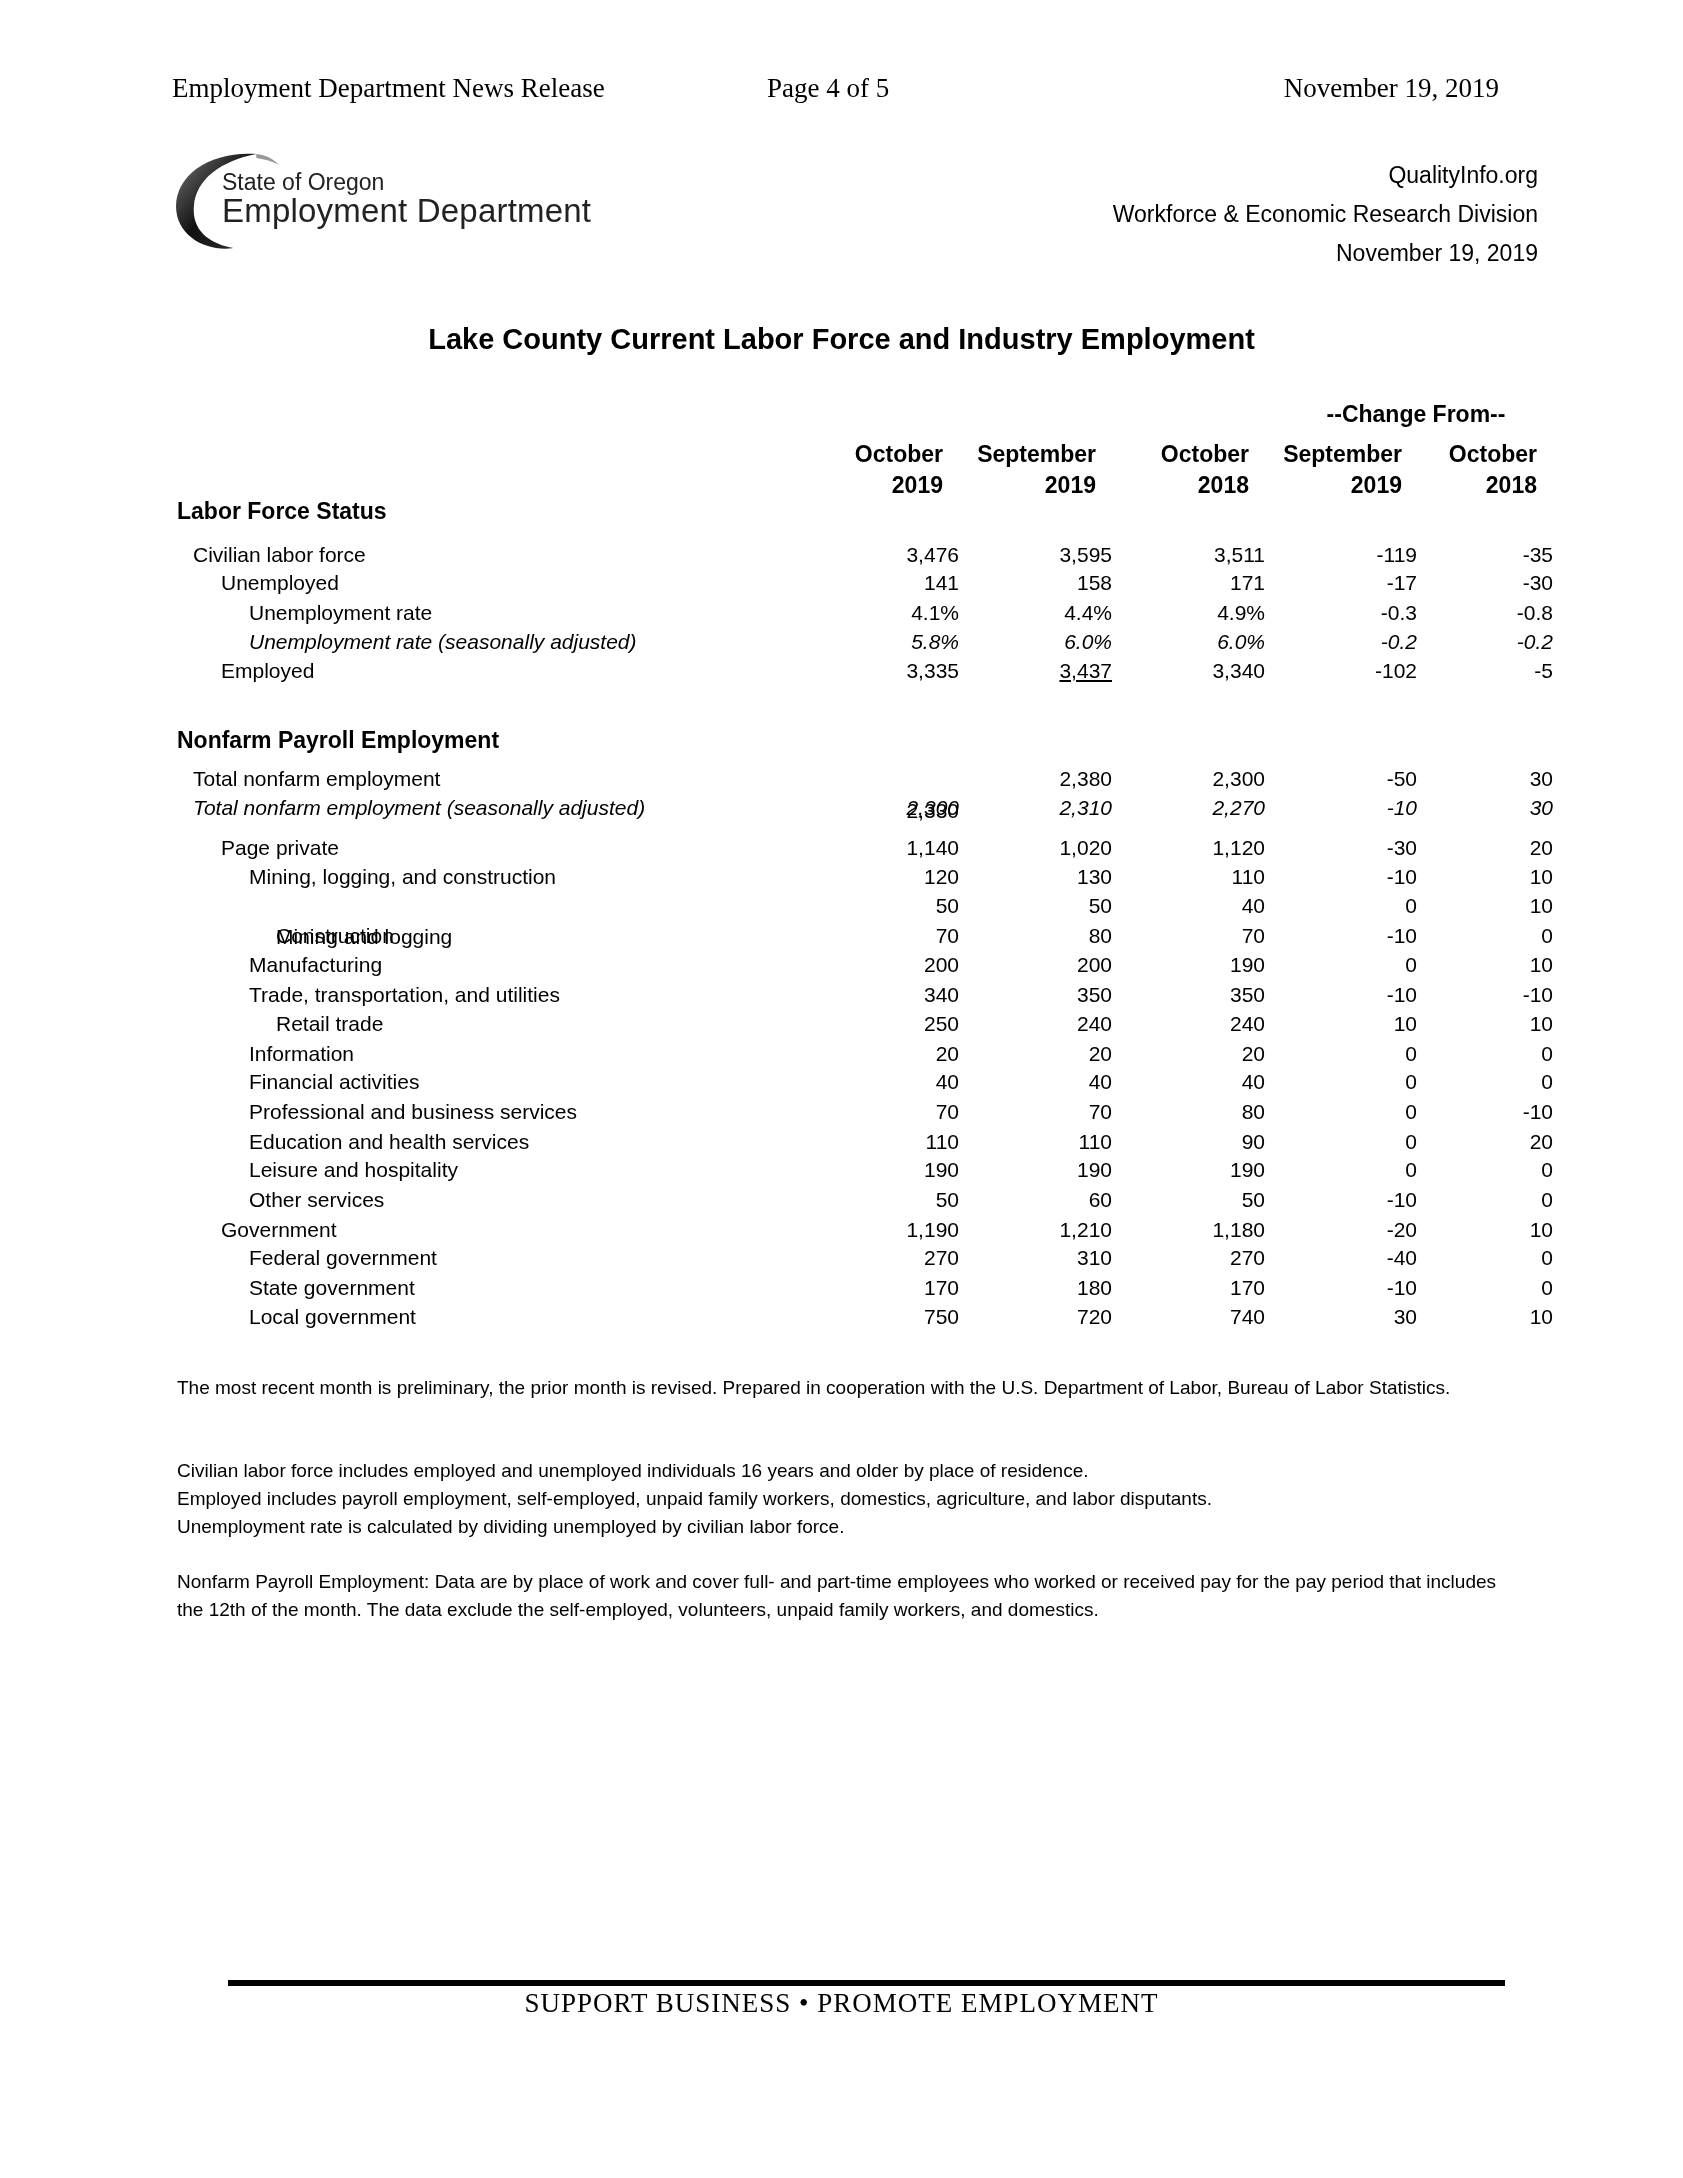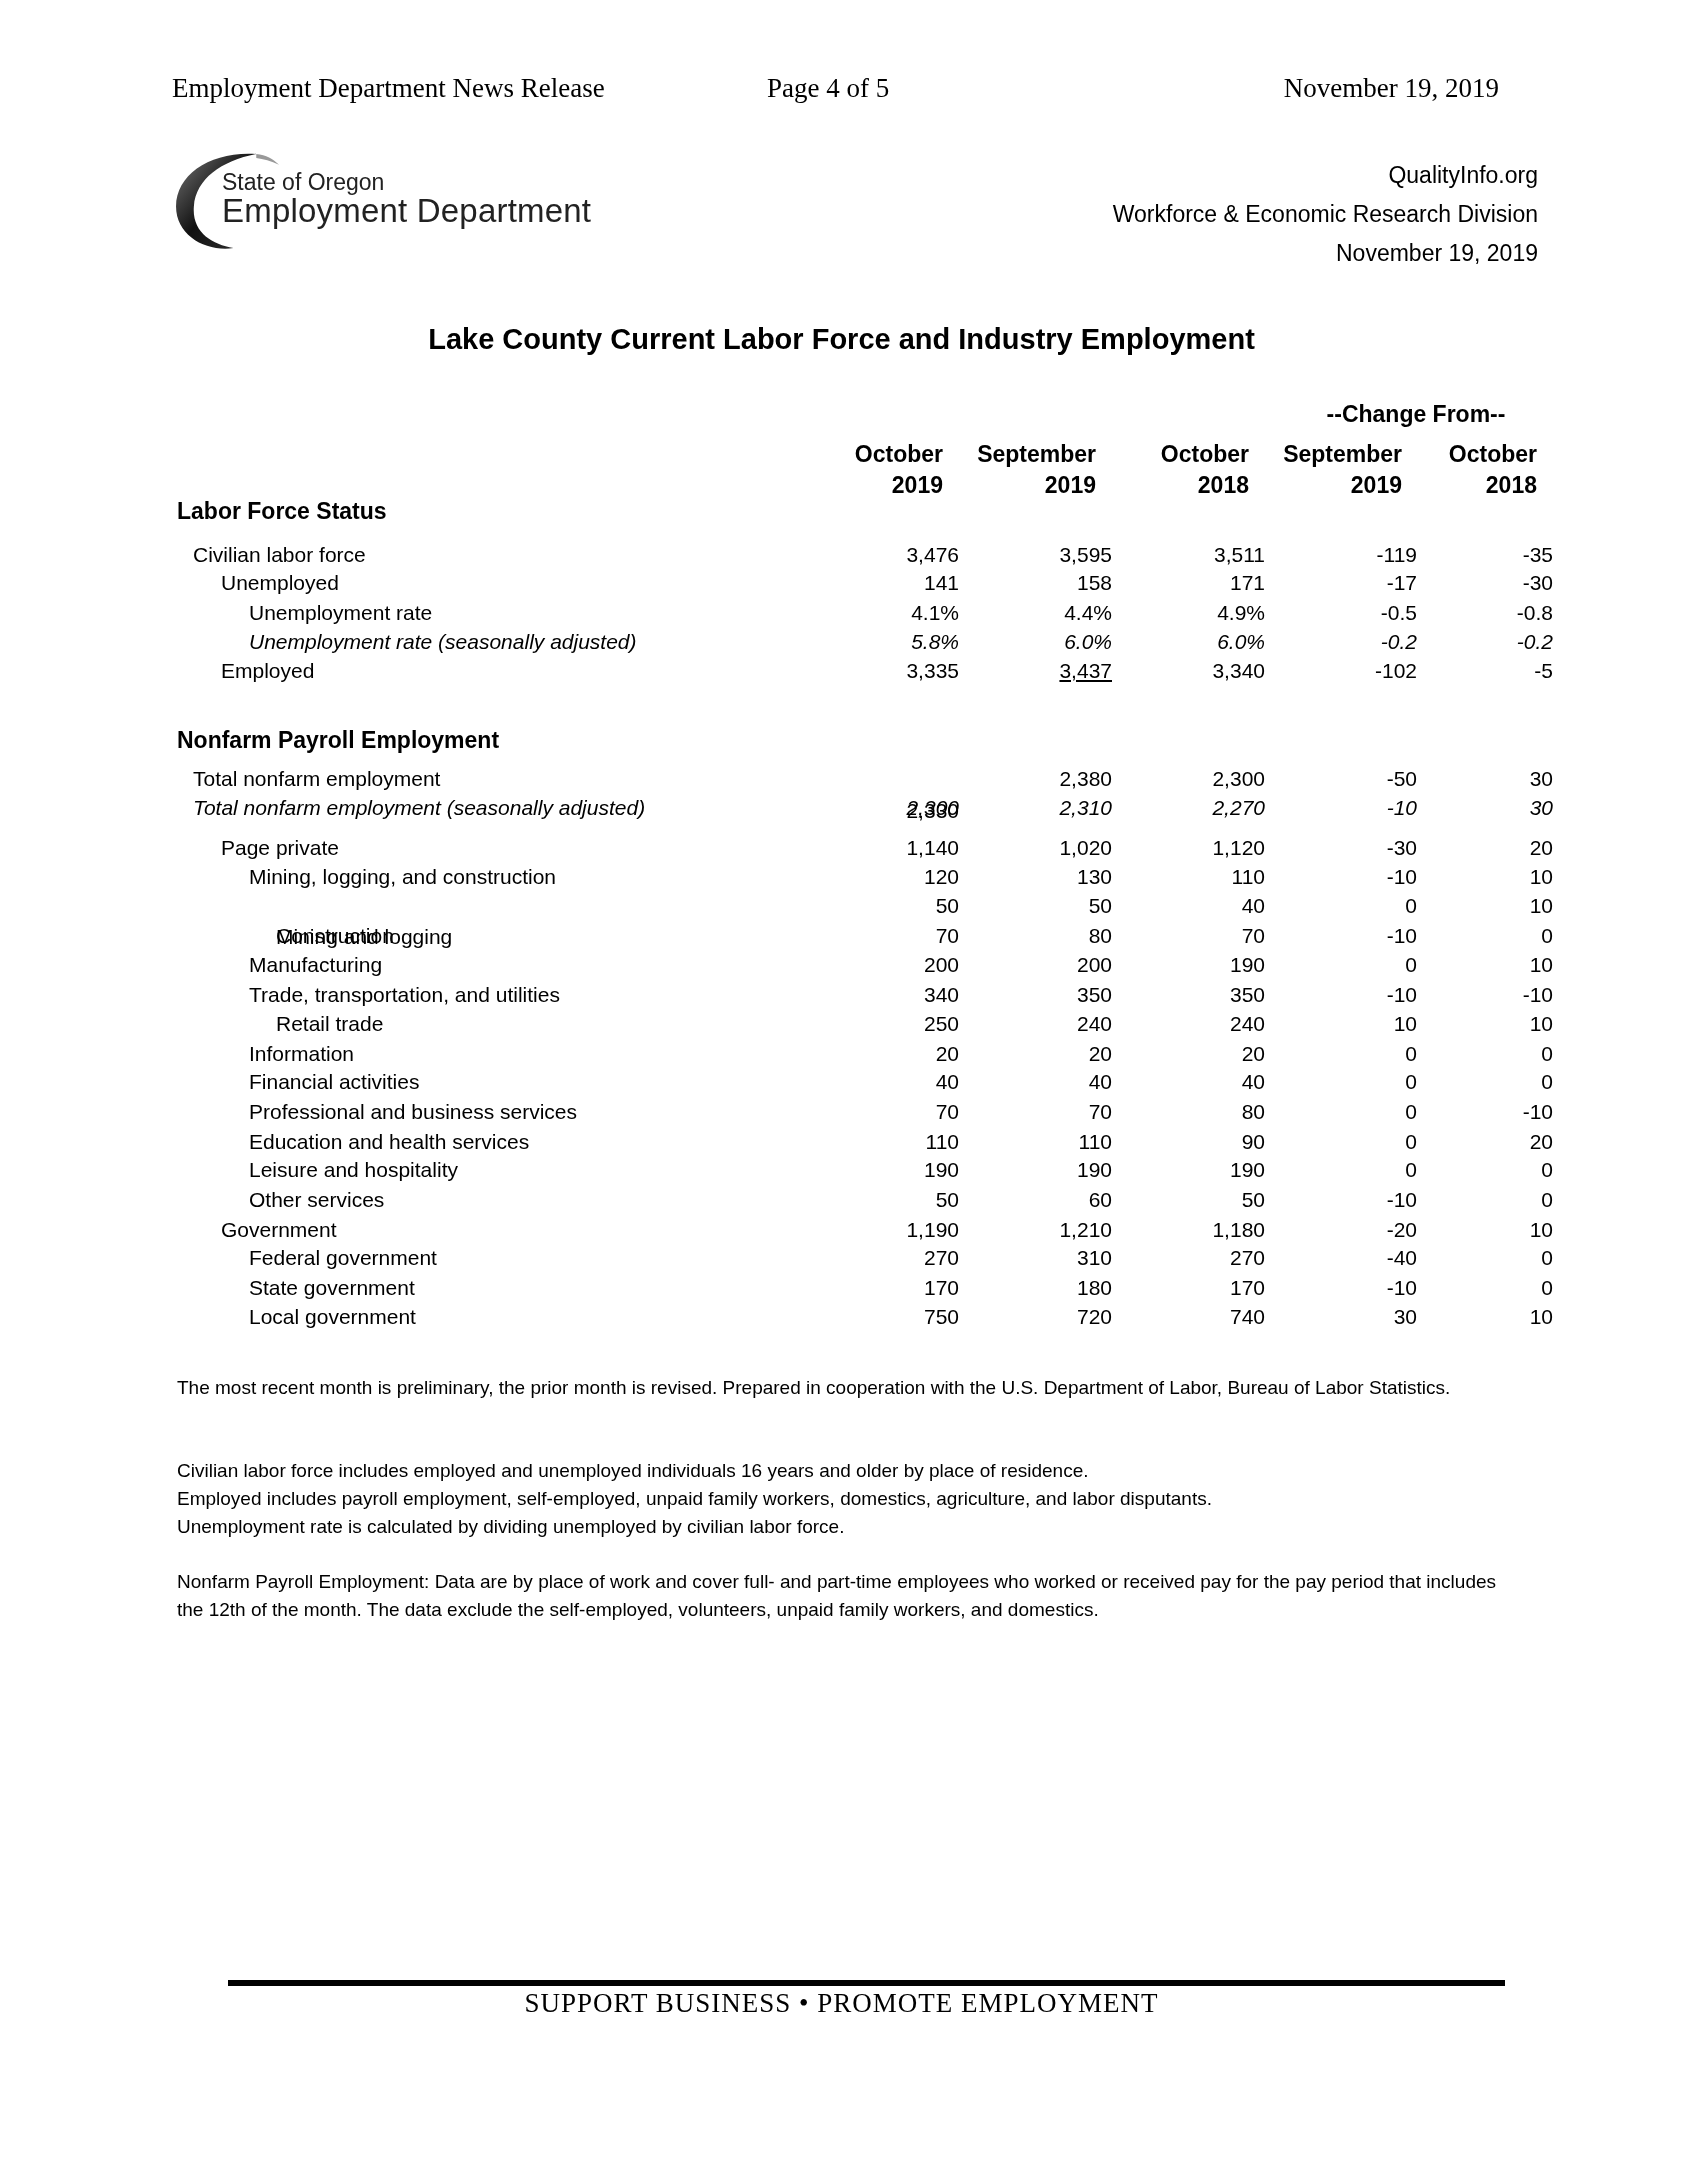--- a/index.html
+++ b/index.html
@@ -113,21 +113,21 @@
         <span class="num" style="left: 938px;">158</span>
         <span class="num" style="left: 1091px;">171</span>
         <span class="num" style="left: 1243px;">-17</span>
         <span class="num" style="left: 1379px;">-30</span>
       </div>
       <div class="row" style="top: 598px;">
         <span class="label" style="left: 233px;">Unemployment rate</span>
         <span class="num" style="left: 785px;">4.1%</span>
         <span class="num" style="left: 938px;">4.4%</span>
         <span class="num" style="left: 1091px;">4.9%</span>
-        <span class="num" style="left: 1243px;">-0.5</span>
+        <span class="num" style="left: 1243px;">-0.3</span>
         <span class="num" style="left: 1379px;">-0.8</span>
       </div>
       <div class="row italic" style="top: 627px;">
         <span class="label" style="left: 233px;">Unemployment rate (seasonally adjusted)</span>
         <span class="num" style="left: 785px;">5.8%</span>
         <span class="num" style="left: 938px;">6.0%</span>
         <span class="num" style="left: 1091px;">6.0%</span>
         <span class="num" style="left: 1243px;">-0.2</span>
         <span class="num" style="left: 1379px;">-0.2</span>
       </div>

